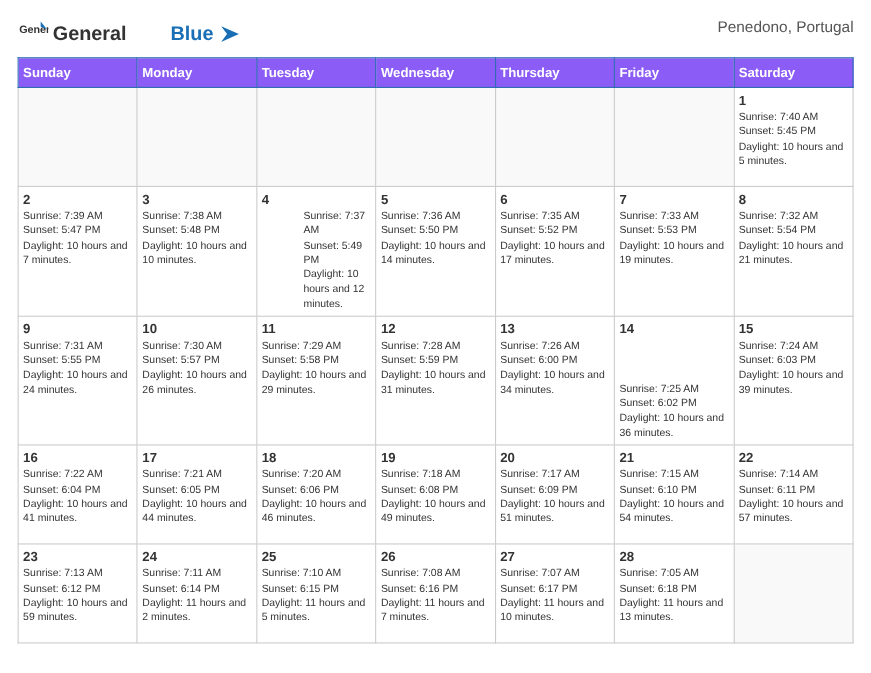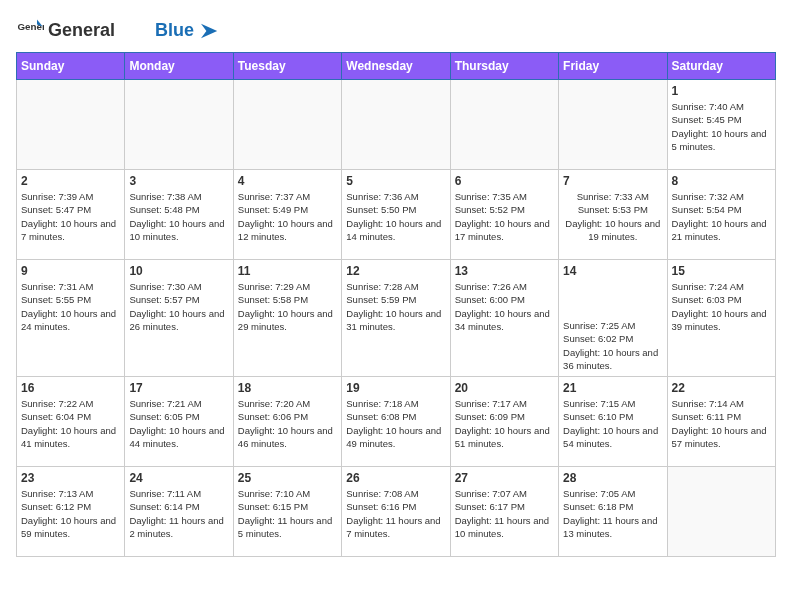--- a/index.html
+++ b/index.html
@@ -85,20 +85,21 @@
       <path d="M30 5 L38 15 L30 12 Z" fill="#1a6eb5"></path>
     </svg>
     <div>
       <span style="font-size:18px;font-weight:bold;color:#333;">General</span><span style="font-size:18px;font-weight:bold;color:#1a6eb5;margin-left:40px;">Blue</span>
       <svg width="18" height="18" viewBox="0 0 20 20" style="vertical-align:middle;margin-left:2px;">
         <polygon points="0,2 18,10 0,18 6,10" fill="#1a6eb5"></polygon>
       </svg>
     </div>
   </div>
   <div class="title-block">
+    <div class="calendar-subtitle">Penedono, Portugal</div>
   </div>
 </div>
 
 <table>
   <thead>
     <tr>
     <th>Sunday</th>
         <th>Monday</th>
         <th>Tuesday</th>
         <th>Wednesday</th>
@@ -130,39 +131,39 @@
 Daylight: 10 hours and 7 minutes.</div>
         </td>
         <td>
           <span class="day-number">3</span>
           <div class="day-info" style="white-space: pre-line;">Sunrise: 7:38 AM
 Sunset: 5:48 PM
 Daylight: 10 hours and 10 minutes.</div>
         </td>
         <td>
           <span class="day-number">4</span>
-          <div class="day-info" style="white-space: pre-line;">Sunrise: 7:37 AM
+          <div class="day-info" style="white-space: pre-line; margin-left: 38px;">Sunrise: 7:37 AM
 Sunset: 5:49 PM
 Daylight: 10 hours and 12 minutes.</div>
         </td>
         <td>
           <span class="day-number">5</span>
           <div class="day-info" style="white-space: pre-line;">Sunrise: 7:36 AM
 Sunset: 5:50 PM
 Daylight: 10 hours and 14 minutes.</div>
         </td>
         <td>
           <span class="day-number">6</span>
           <div class="day-info" style="white-space: pre-line;">Sunrise: 7:35 AM
 Sunset: 5:52 PM
 Daylight: 10 hours and 17 minutes.</div>
         </td>
         <td>
           <span class="day-number">7</span>
-          <div class="day-info" style="white-space: pre-line; text-align: center;">Sunrise: 7:33 AM
+          <div class="day-info" style="white-space: pre-line;">Sunrise: 7:33 AM
 Sunset: 5:53 PM
 Daylight: 10 hours and 19 minutes.</div>
         </td>
         <td>
           <span class="day-number">8</span>
           <div class="day-info" style="white-space: pre-line;">Sunrise: 7:32 AM
 Sunset: 5:54 PM
 Daylight: 10 hours and 21 minutes.</div>
         </td>
       </tr>

